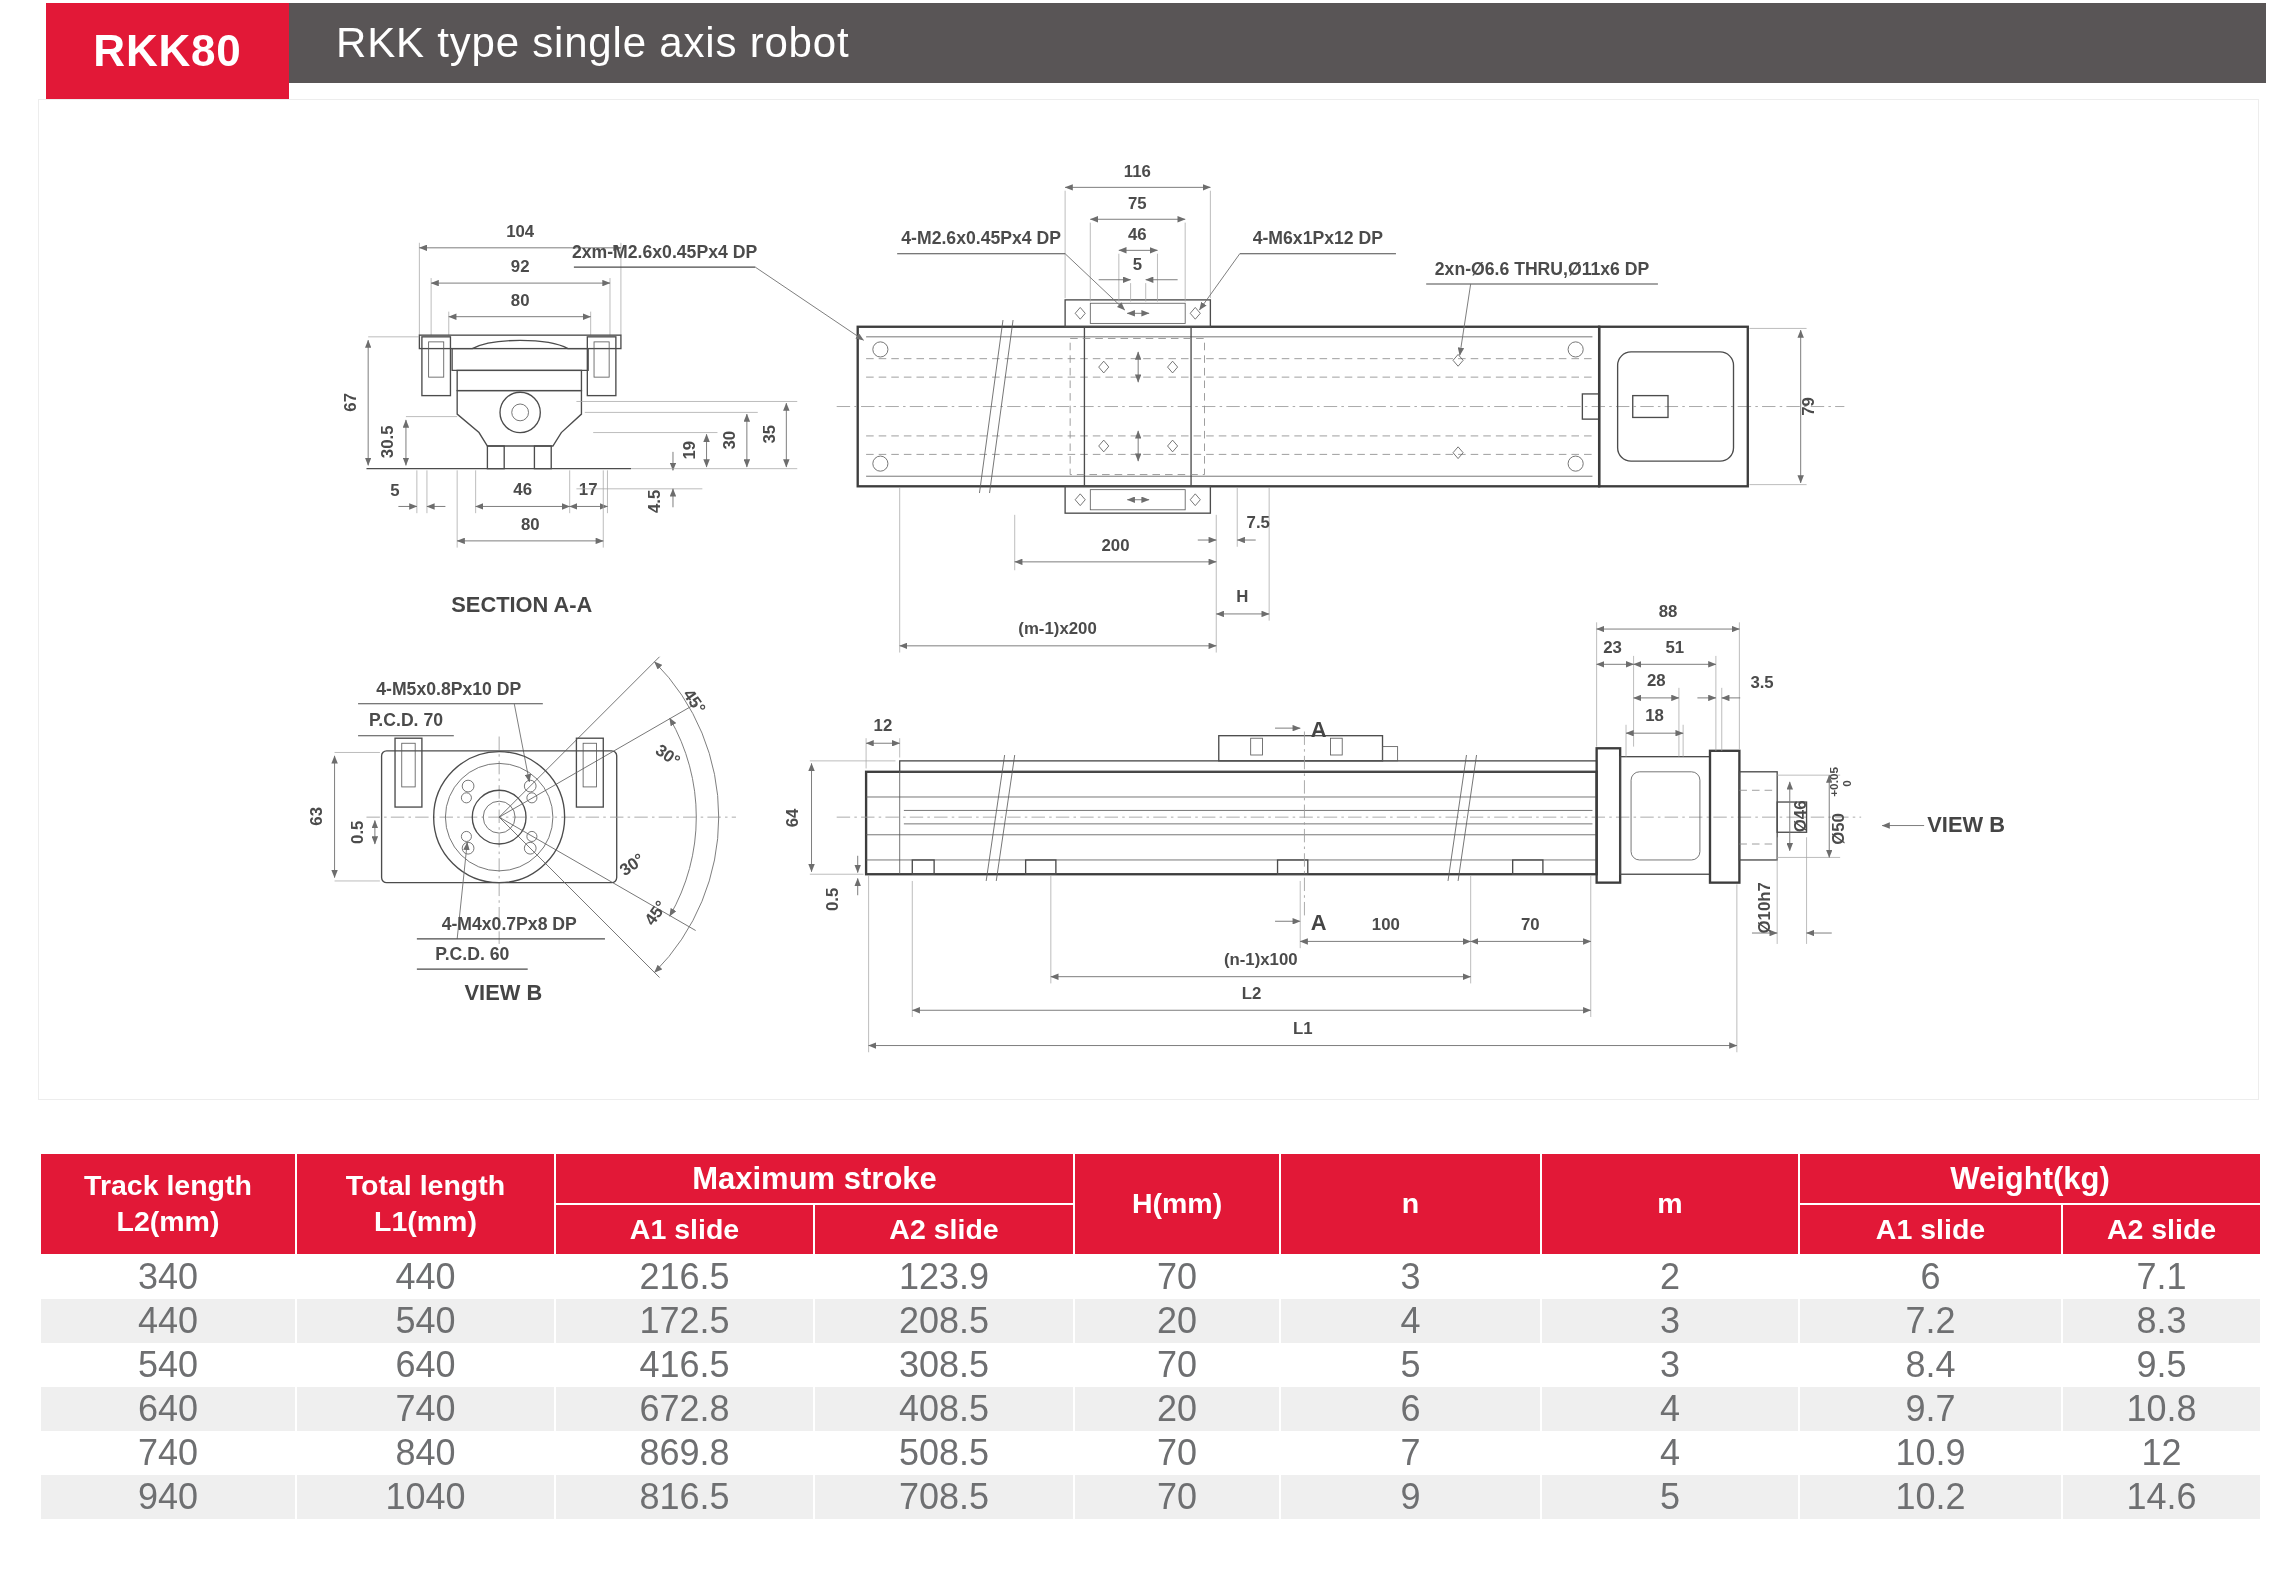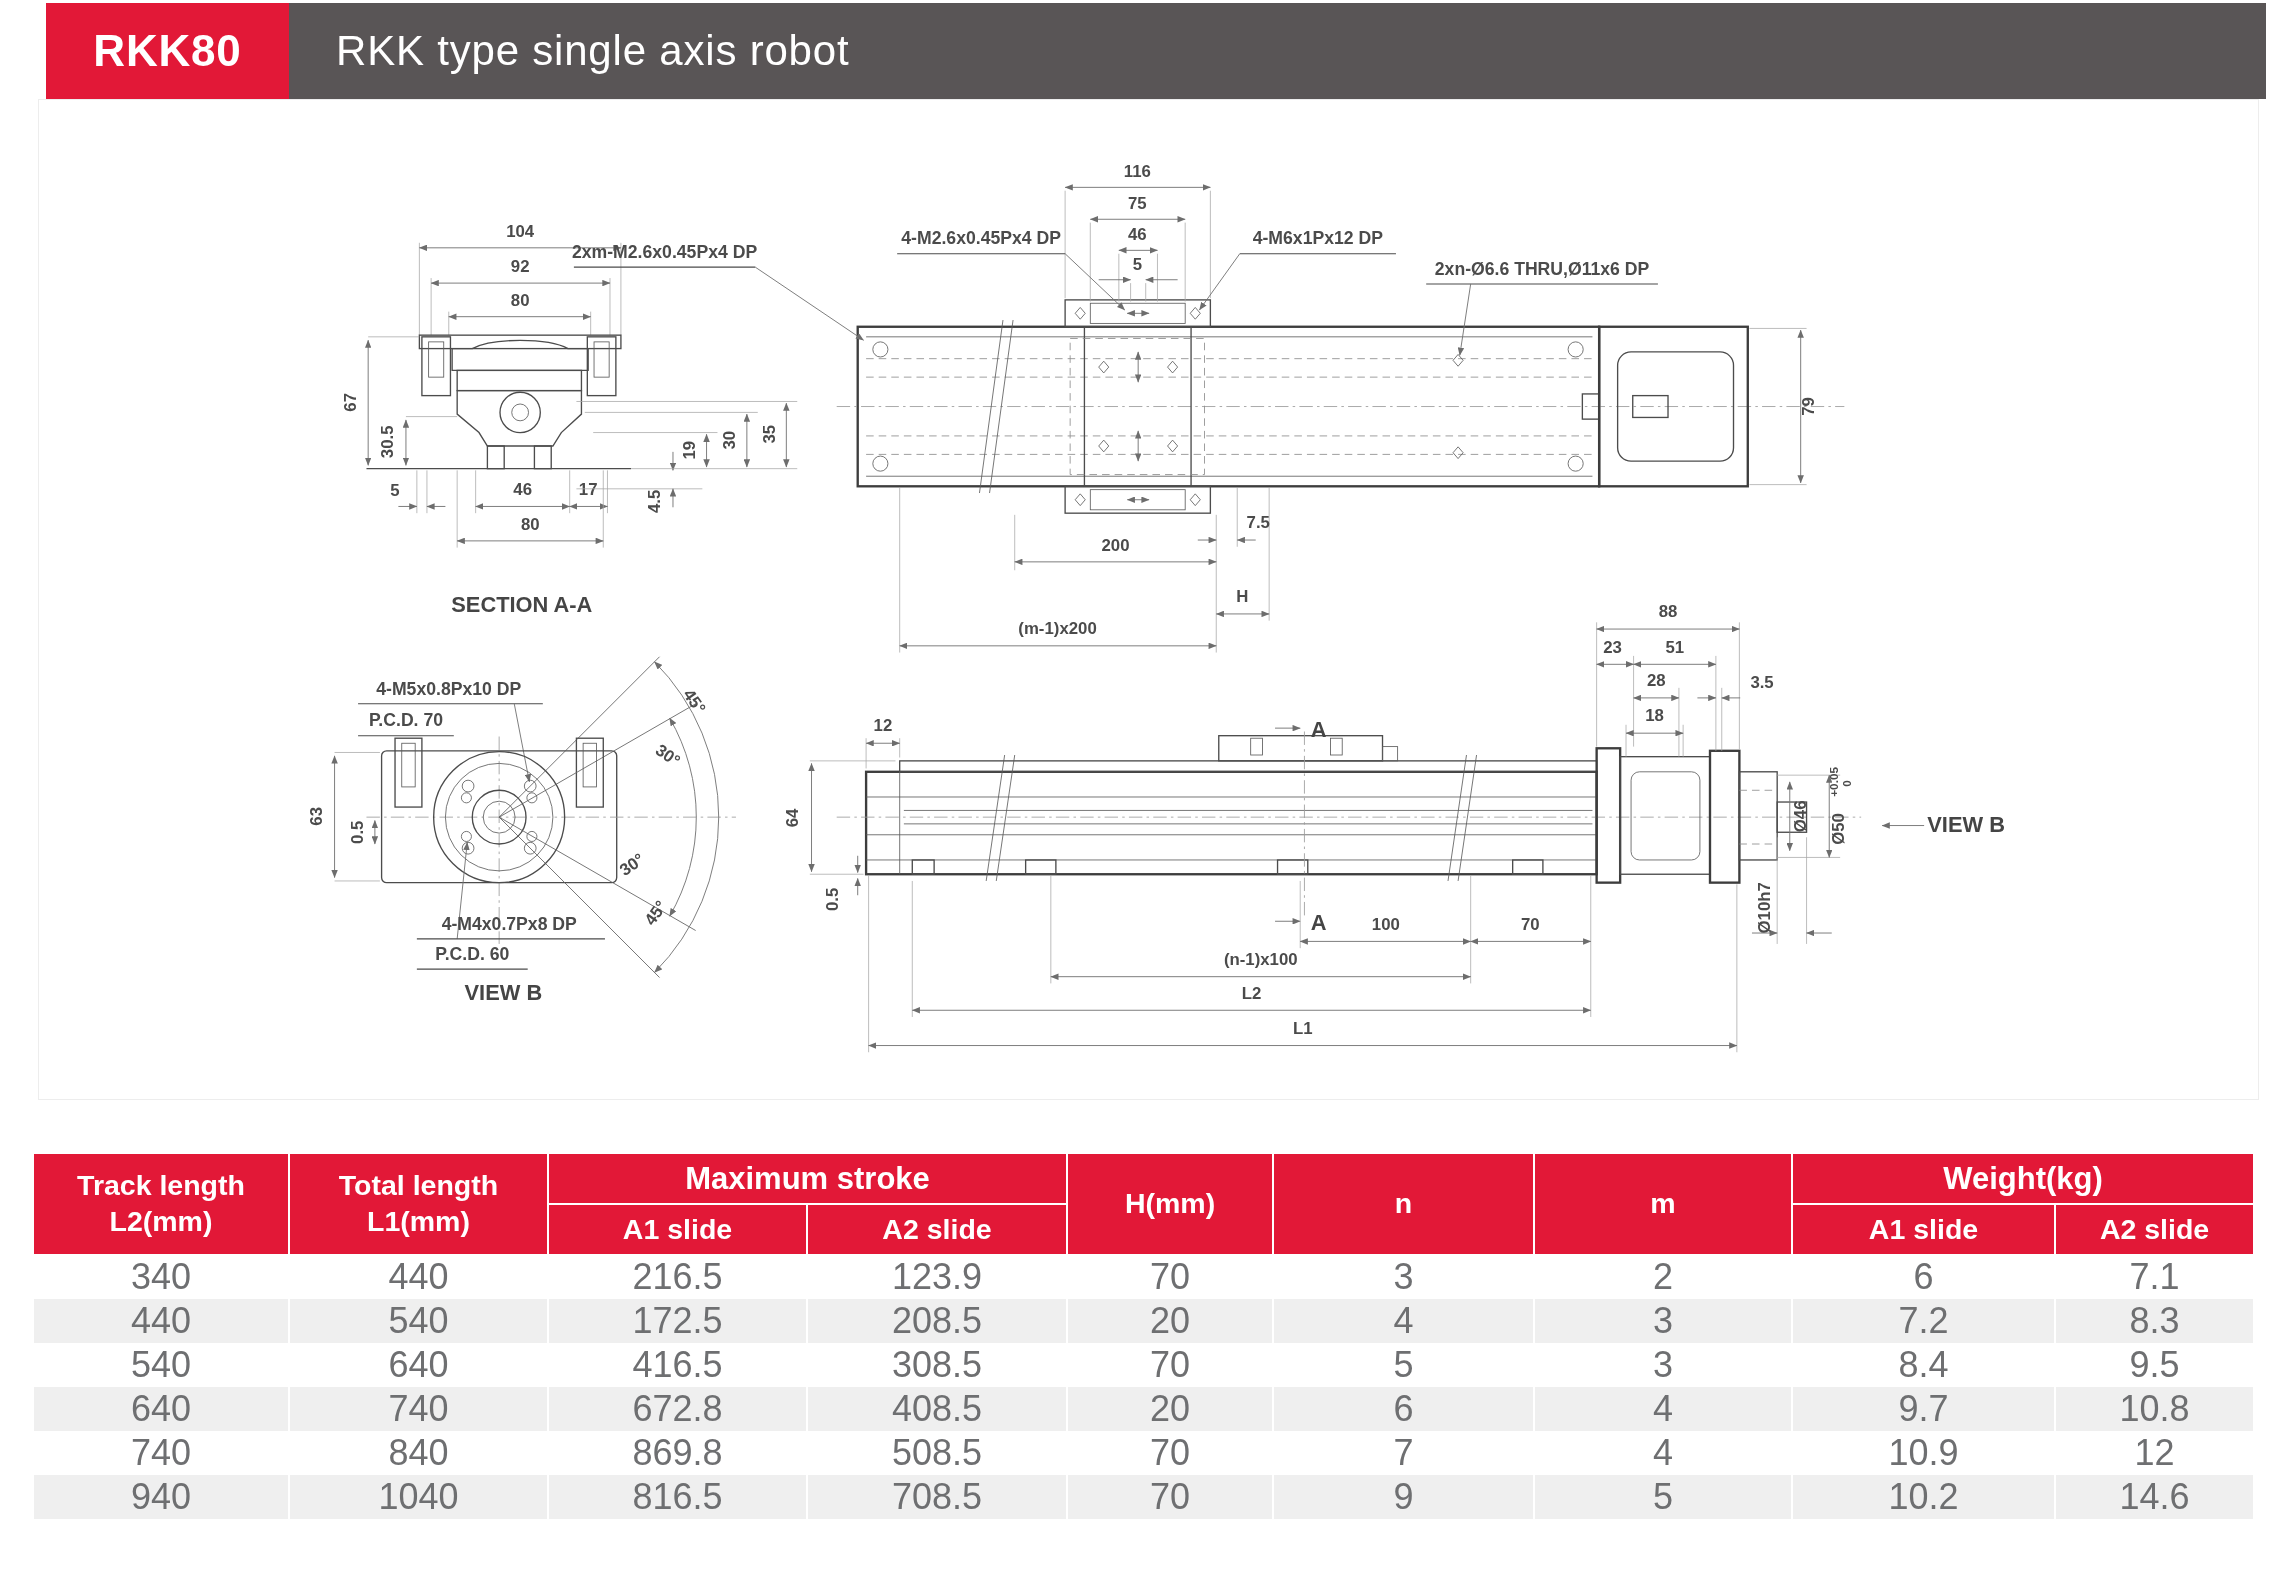--- a/index.html
+++ b/index.html
@@ -4,39 +4,39 @@
 <style>
   :root{
     --red:#E21837; --gray:#595556; --alt:#EFEFEF; --txt:#6E6F71; --line:#4C4C4C;
   }
   *{box-sizing:border-box;margin:0;padding:0}
   html,body{width:2295px;height:1594px;background:#fff;font-family:"Liberation Sans",sans-serif;position:relative;overflow:hidden}
   
   .hdr{position:absolute;left:8px;top:0;width:2295px;height:99px}
   .hdr .badge{position:absolute;left:38px;top:3.4px;width:243px;height:96px;background:var(--red);color:#fff;
     display:flex;align-items:center;justify-content:center;font-size:44px;font-weight:bold;letter-spacing:0.8px}
-  .hdr .bar{position:absolute;left:281px;top:3.4px;right:37px;height:96px;background:var(--gray);color:#fff;
+  .hdr .bar{position:absolute;left:281px;top:3.4px;right:37px;height:80px;background:var(--gray);color:#fff;
     display:flex;align-items:center;padding-left:47px;font-size:42px;font-weight:400;letter-spacing:0.8px}
   
   .panel{position:absolute;left:38px;top:99px;width:2221px;height:1001px;background:#fff;border:0.8px solid #ededed}
   svg{display:block}
   .pt{stroke:#3d3d3d;stroke-width:2.8;fill:none}
   .pl{stroke:#4c4c4c;stroke-width:1.6;fill:none}
   .tl{stroke:#5c5c5c;stroke-width:1;fill:none}
   .hd{stroke:#8c8c8c;stroke-width:1;stroke-dasharray:9 6;fill:none}
   .cl{stroke:#9a9a9a;stroke-width:1;stroke-dasharray:16 5 3 5;fill:none}
   .dl{stroke:#737373;stroke-width:1.1;fill:none}
   .xl{stroke:#a8a8a8;stroke-width:.9;fill:none}
   .ul{stroke:#4b4b4b;stroke-width:1.3;fill:none}
   text.t{font:bold 20px "Liberation Sans",sans-serif;fill:#4b4b4b;text-anchor:middle}
   text.tc{font:bold 21px "Liberation Sans",sans-serif;fill:#4b4b4b;text-anchor:middle}
   text.ts{font:bold 14px "Liberation Sans",sans-serif;fill:#4b4b4b;text-anchor:middle}
   text.tb{font:bold 26px "Liberation Sans",sans-serif;fill:#454545;text-anchor:middle}
   
-  table.spec{position:absolute;left:32px;top:1152px;width:2221px;border-collapse:collapse;table-layout:fixed}
+  table.spec{position:absolute;left:39px;top:1152px;width:2221px;border-collapse:collapse;table-layout:fixed}
   table.spec th{background:var(--red);color:#fff;border:2.5px solid #fff;font-weight:bold;text-align:center;vertical-align:middle}
   table.spec .h1{font-size:28.5px;line-height:1.25;padding:8.4px 0}
   table.spec .grp{font-size:31px;padding:6.7px 0}
   table.spec .sub{font-size:28.5px;padding:7.6px 0}
   table.spec td{height:44px;text-align:center;font-size:36px;color:var(--txt);border-right:2.5px solid #fff;border-left:2.5px solid #fff}
   table.spec tr.alt td{background:var(--alt)}
 </style>
 </head>
 <body>
 

